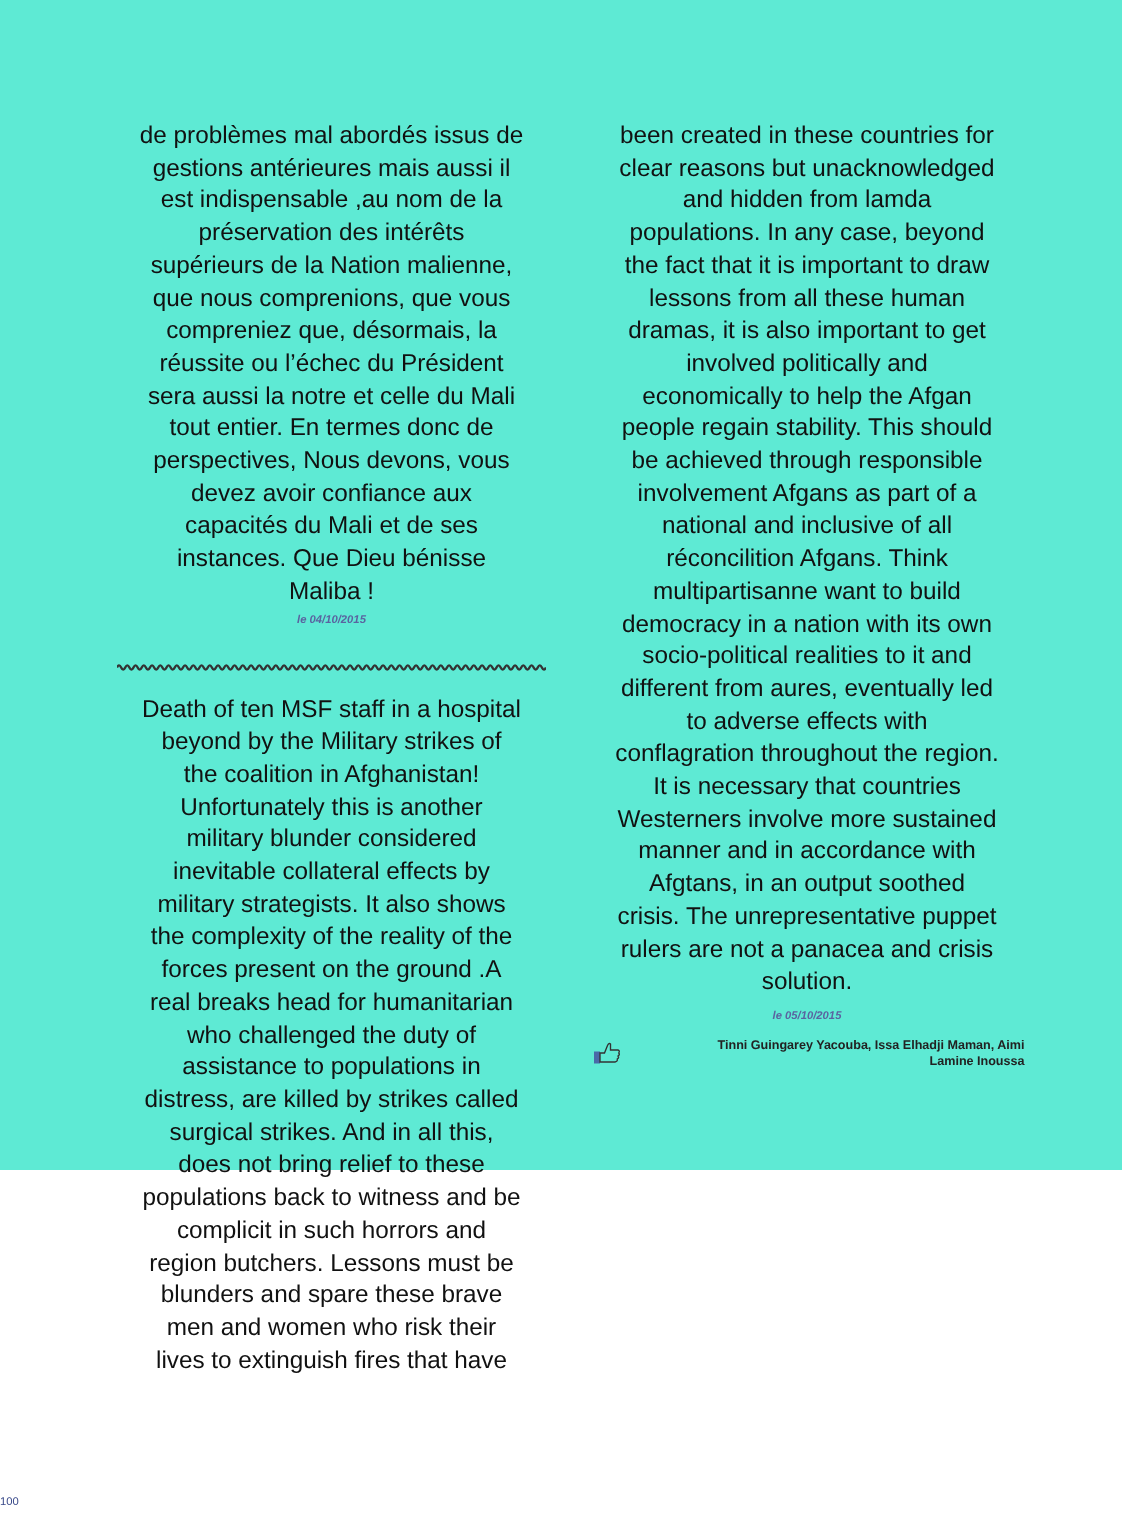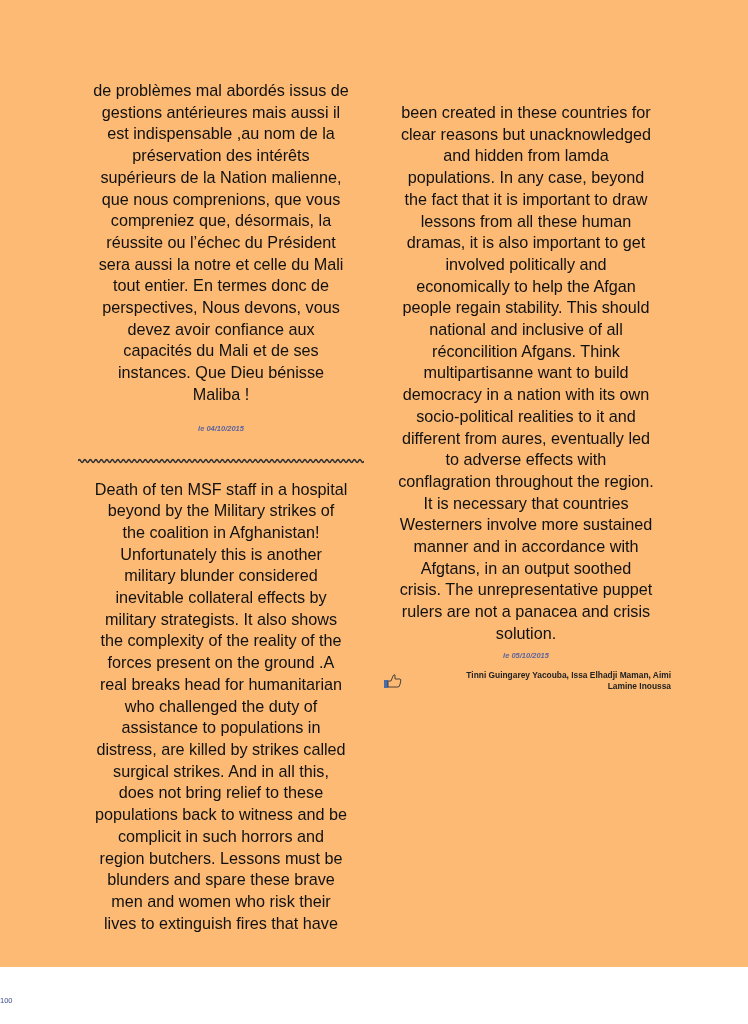--- a/index.html
+++ b/index.html
@@ -1,39 +1,39 @@
 <!DOCTYPE html>
 <html><head>
 <meta charset="utf-8">
 <style>
   html, body { margin: 0; padding: 0; background: #ffffff; }
   body { width: 748px; height: 1024px; position: relative; overflow: hidden; }
-  .page { position: absolute; left: 0; top: 0; width: 748px; height: 967px; background: #fdba74; }
+  .page { position: absolute; left: 0; top: 0; width: 748px; height: 780px; background: #5eead4; }
   .col { position: absolute; top: 80px; width: 290px; }
   .col-left { left: 76px; }
-  .col-right { left: 381px; margin-top: 22px; }
+  .col-right { left: 393px; }
   .para {
     font-family: "Liberation Sans", sans-serif;
     font-size: 16.2px;
     line-height: 21.7px;
     color: #111;
     text-align: center;
     margin: 0;
   }
   .para .ln { display: block; white-space: nowrap; }
   .date {
     font-family: "Liberation Sans", sans-serif;
     font-size: 7.5px;
     font-style: italic;
     font-weight: bold;
     color: #5a64a0;
     text-align: center;
     margin: 0;
   }
-  .left-date { margin-top: 18px; }
+  .left-date { margin-top: 2px; }
   .wave { display: block; margin-top: 24px; margin-left: 2px; }
   .article2 { margin-top: 14px; }
   .right-date { margin-top: 6px; }
   .likes {
     position: relative;
     margin-top: 10px;
     padding-left: 26px;
     height: 28px;
   }
   .like-icon { position: absolute; left: 2px; top: 3px; }
@@ -113,20 +113,22 @@
         <span class="ln">been created in these countries for</span>
         <span class="ln">clear reasons but unacknowledged</span>
         <span class="ln">and hidden from lamda</span>
         <span class="ln">populations. In any case, beyond</span>
         <span class="ln">the fact that it is important to draw</span>
         <span class="ln">lessons from all these human</span>
         <span class="ln">dramas, it is also important to get</span>
         <span class="ln">involved politically and</span>
         <span class="ln">economically to help the Afgan</span>
         <span class="ln">people regain stability. This should</span>
+        <span class="ln">be achieved through responsible</span>
+        <span class="ln">involvement Afgans as part of a</span>
         <span class="ln">national and inclusive of all</span>
         <span class="ln">réconcilition Afgans. Think</span>
         <span class="ln">multipartisanne want to build</span>
         <span class="ln">democracy in a nation with its own</span>
         <span class="ln">socio-political realities to it and</span>
         <span class="ln">different from aures, eventually led</span>
         <span class="ln">to adverse effects with</span>
         <span class="ln">conflagration throughout the region.</span>
         <span class="ln">It is necessary that countries</span>
         <span class="ln">Westerners involve more sustained</span>

